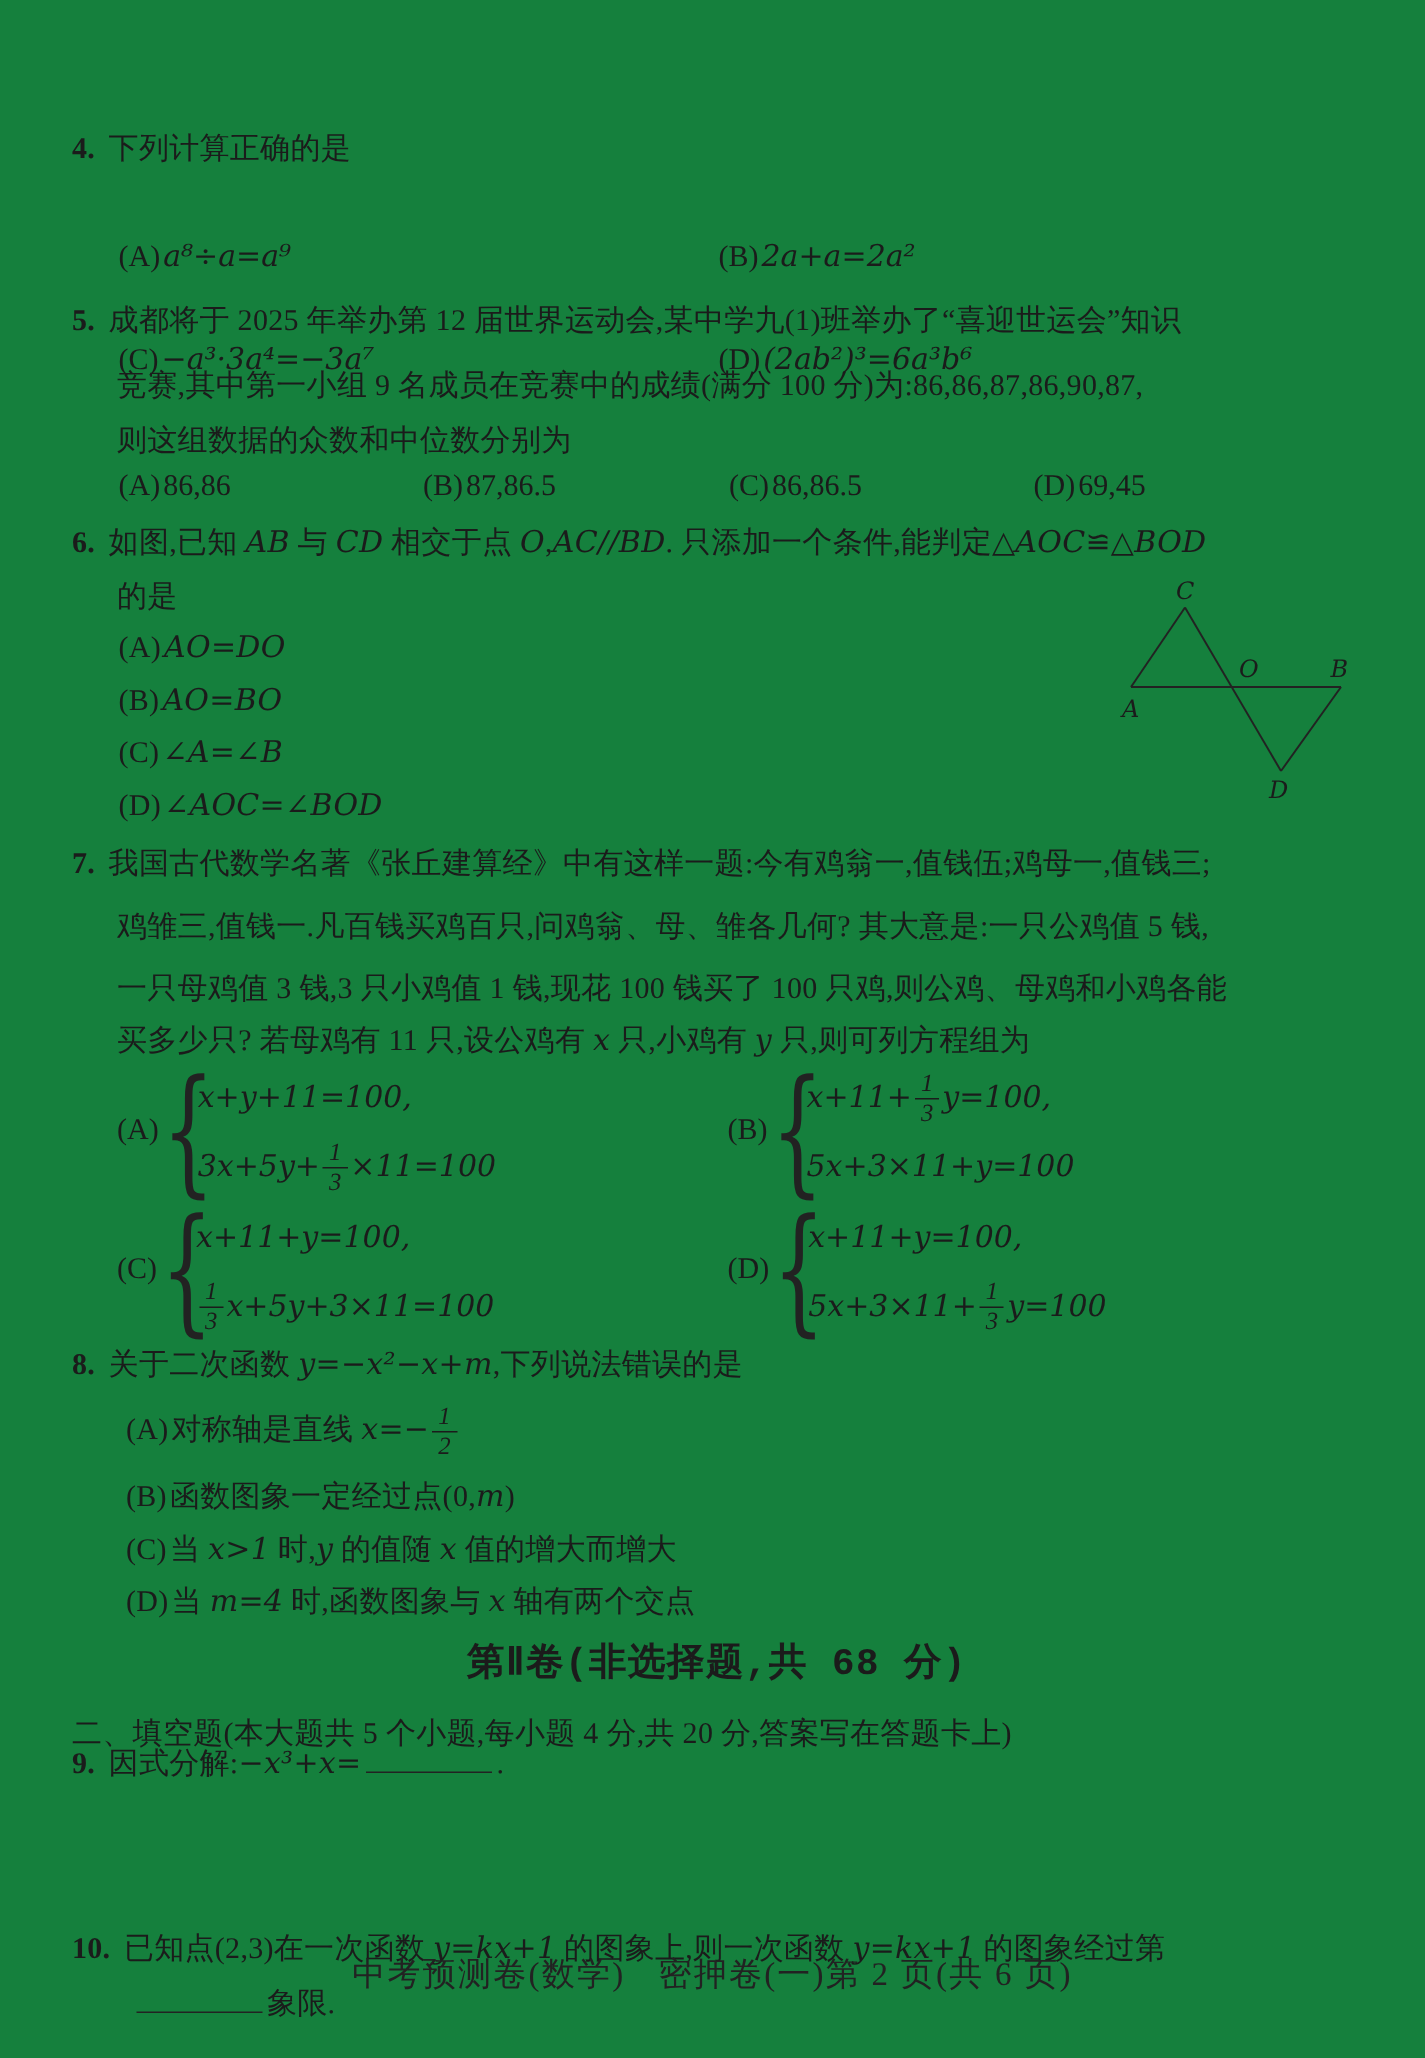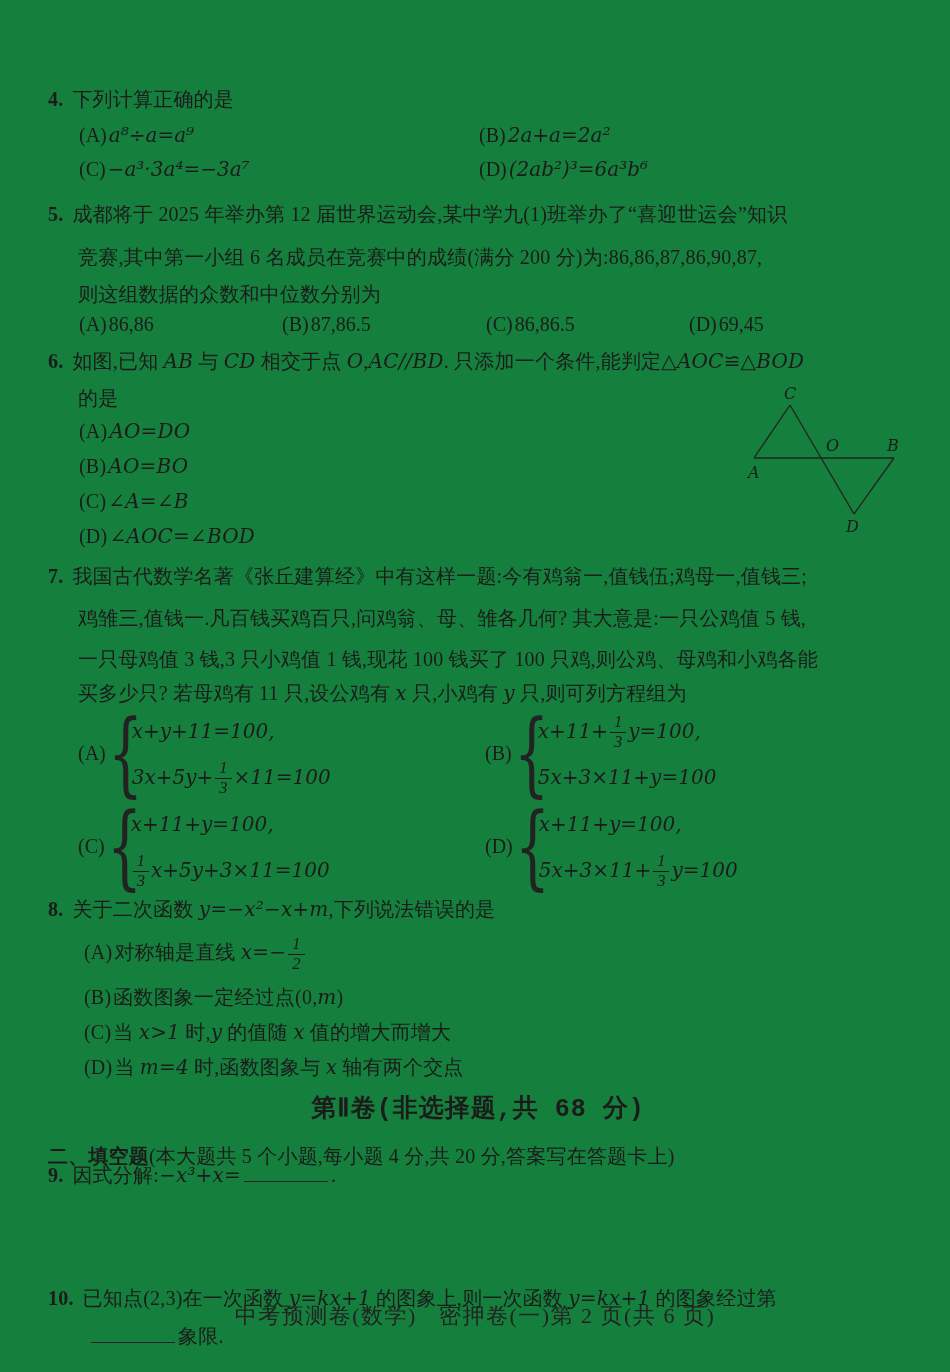--- a/index.html
+++ b/index.html
@@ -35,21 +35,21 @@
   .h31{height:31px;line-height:31px;}
   .h30{height:30px;line-height:30px;}
   .h28{height:28px;line-height:28px;}
   .qno{font-weight:bold;padding-right:9px;font-style:normal;}
   .ind{padding-left:30px;}
   .m{font-style:italic;font-family:"DejaVu Serif","Liberation Serif","DejaVu Sans",serif;}
   .olabel{padding-right:2px;}
 
   
   .optgrid{display:grid;grid-template-columns:400px auto;margin-left:31px;margin-top:4px;}
-  .optgrid .opt{height:34px;line-height:34px;white-space:nowrap;}
+  .optgrid .opt{height:34px;line-height:34px;white-space:nowrap;margin-top:35px;}
   .q5opts{display:grid;grid-template-columns:203px 204px 203px auto;margin-left:31px;}
   .q5opts .opt{height:30px;line-height:30px;white-space:nowrap;}
 
   
   .q6opt{margin-left:31px;}
   .q6fig{position:absolute;right:0;top:46px;}
   .q6fig line{stroke:#222;stroke-width:1.3;}
   .q6fig text{font-size:16px;font-style:italic;fill:#1b1b1b;
     font-family:"DejaVu Serif","Liberation Serif",serif;}
 
@@ -65,21 +65,21 @@
     vertical-align:middle;margin:0 2px;font-size:16.5px;line-height:1.15;font-style:italic;}
   .frac .fn{border-bottom:1.3px solid #1b1b1b;padding:0 4px;}
   .frac .fd{padding:0 4px;}
 
   
   .q8opt{margin-left:36px;white-space:nowrap;}
   .h56{height:56px;line-height:56px;}
 
   
   .sec-title{text-align:center;font-weight:bold;font-size:25px;letter-spacing:1px;height:32px;line-height:32px;}
-  .sub-bold{font-weight:bold;}
+  .sub-bold{font-weight:normal;}
 
   .blank{display:inline-block;width:84px;border-bottom:1.6px solid #222;margin:0 3px;}
 </style>
 </head>
 <body>
 
 <div class="page">
   <div class="content">
 
     <section id="q4">
@@ -87,21 +87,21 @@
       <div class="optgrid">
         <div class="opt"><span class="olabel">(A)</span><span class="m">a⁸÷a=a⁹</span></div>
         <div class="opt"><span class="olabel">(B)</span><span class="m">2a+a=2a²</span></div>
         <div class="opt"><span class="olabel">(C)</span><span class="m">−a³·3a⁴=−3a⁷</span></div>
         <div class="opt"><span class="olabel">(D)</span><span class="m">(2ab²)³=6a³b⁶</span></div>
       </div>
     </section>
 
     <section id="q5">
       <div class="tl h43"><b class="qno">5.</b><span>成都将于 2025 年举办第 12 届世界运动会,某中学九(1)班举办了“喜迎世运会”知识</span></div>
-      <div class="tl h43 ind">竞赛,其中第一小组 6 名成员在竞赛中的成绩(满分 200 分)为:86,86,87,86,90,87,</div>
+      <div class="tl h43 ind">竞赛,其中第一小组 9 名成员在竞赛中的成绩(满分 100 分)为:86,86,87,86,90,87,</div>
       <div class="tl h30 ind">则这组数据的众数和中位数分别为</div>
       <div class="q5opts">
         <div class="opt"><span class="olabel">(A)</span><span>86,86</span></div>
         <div class="opt"><span class="olabel">(B)</span><span>87,86.5</span></div>
         <div class="opt"><span class="olabel">(C)</span><span>86,86.5</span></div>
         <div class="opt"><span class="olabel">(D)</span><span>69,45</span></div>
       </div>
     </section>
 
     <section id="q6">

